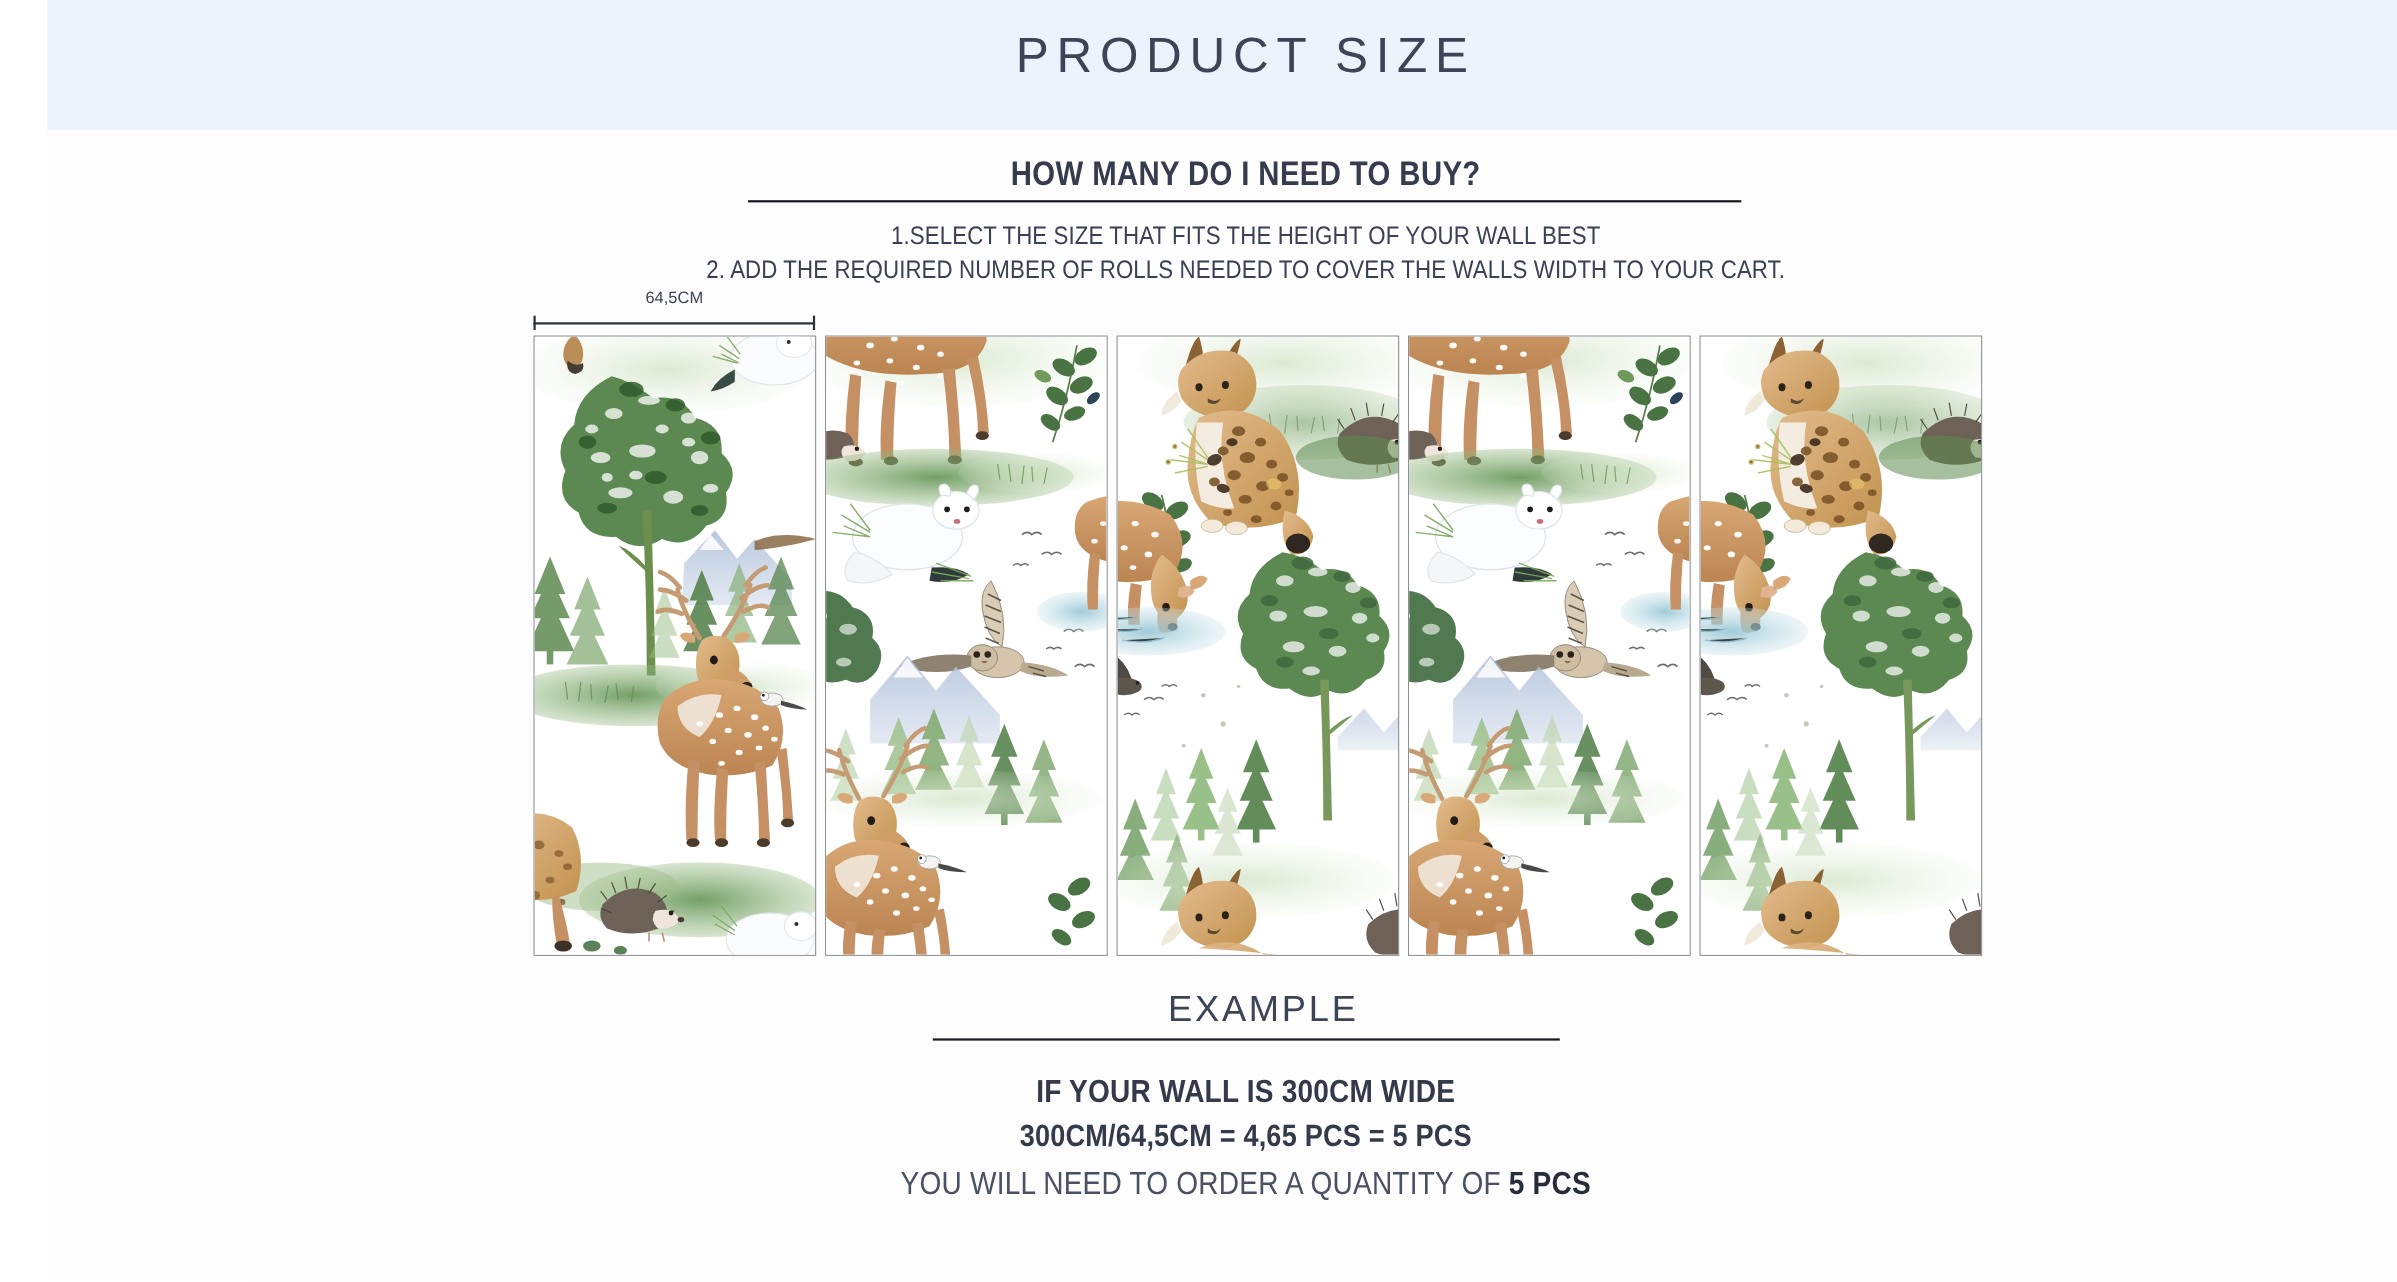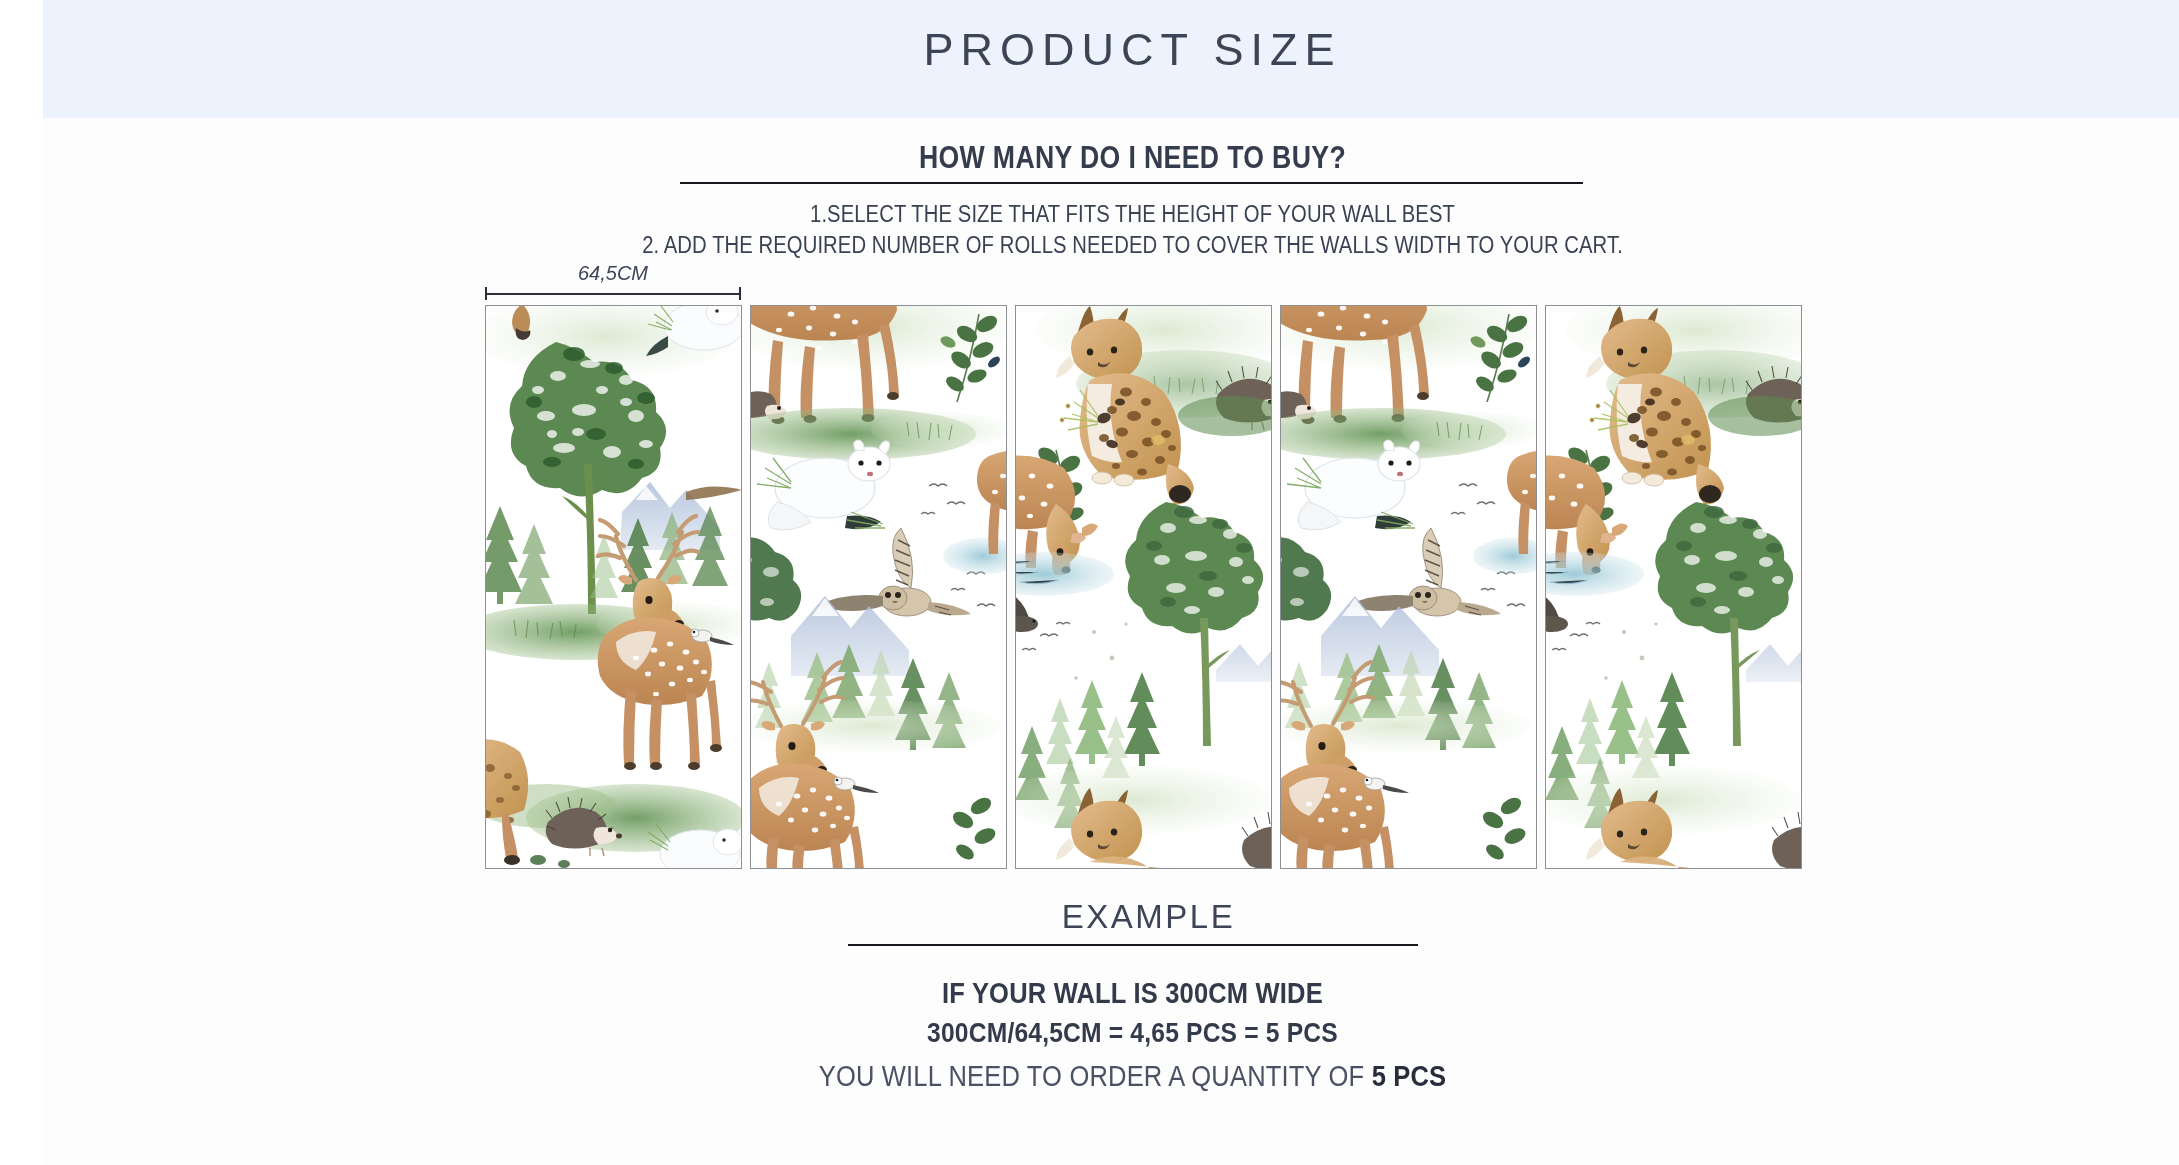--- a/index.html
+++ b/index.html
@@ -45,21 +45,21 @@
     position:absolute;width:2179px;left:0;text-align:center;
     font-size:23px;color:#3a4152;font-weight:500;letter-spacing:0.1px;
     transform:scaleX(0.88);
   }
   .step1{top:201px;}
   .step2{top:232px;}
 
   
   .dim-label{
     position:absolute;left:442px;top:262px;width:256px;
-    text-align:center;font-size:20px;color:#3d4455;font-weight:500;font-style:italic;
+    text-align:center;font-size:15px;color:#3d4455;font-weight:500;
   }
   .dim-line{
     position:absolute;left:442px;top:293px;width:256px;height:0;
     border-top:2px solid #2a2f3a;
   }
   .dim-tick{
     position:absolute;top:287px;width:0;height:13px;border-left:2px solid #2a2f3a;
   }
   .dim-tick.left{left:442px;}
   .dim-tick.right{left:696px;}

